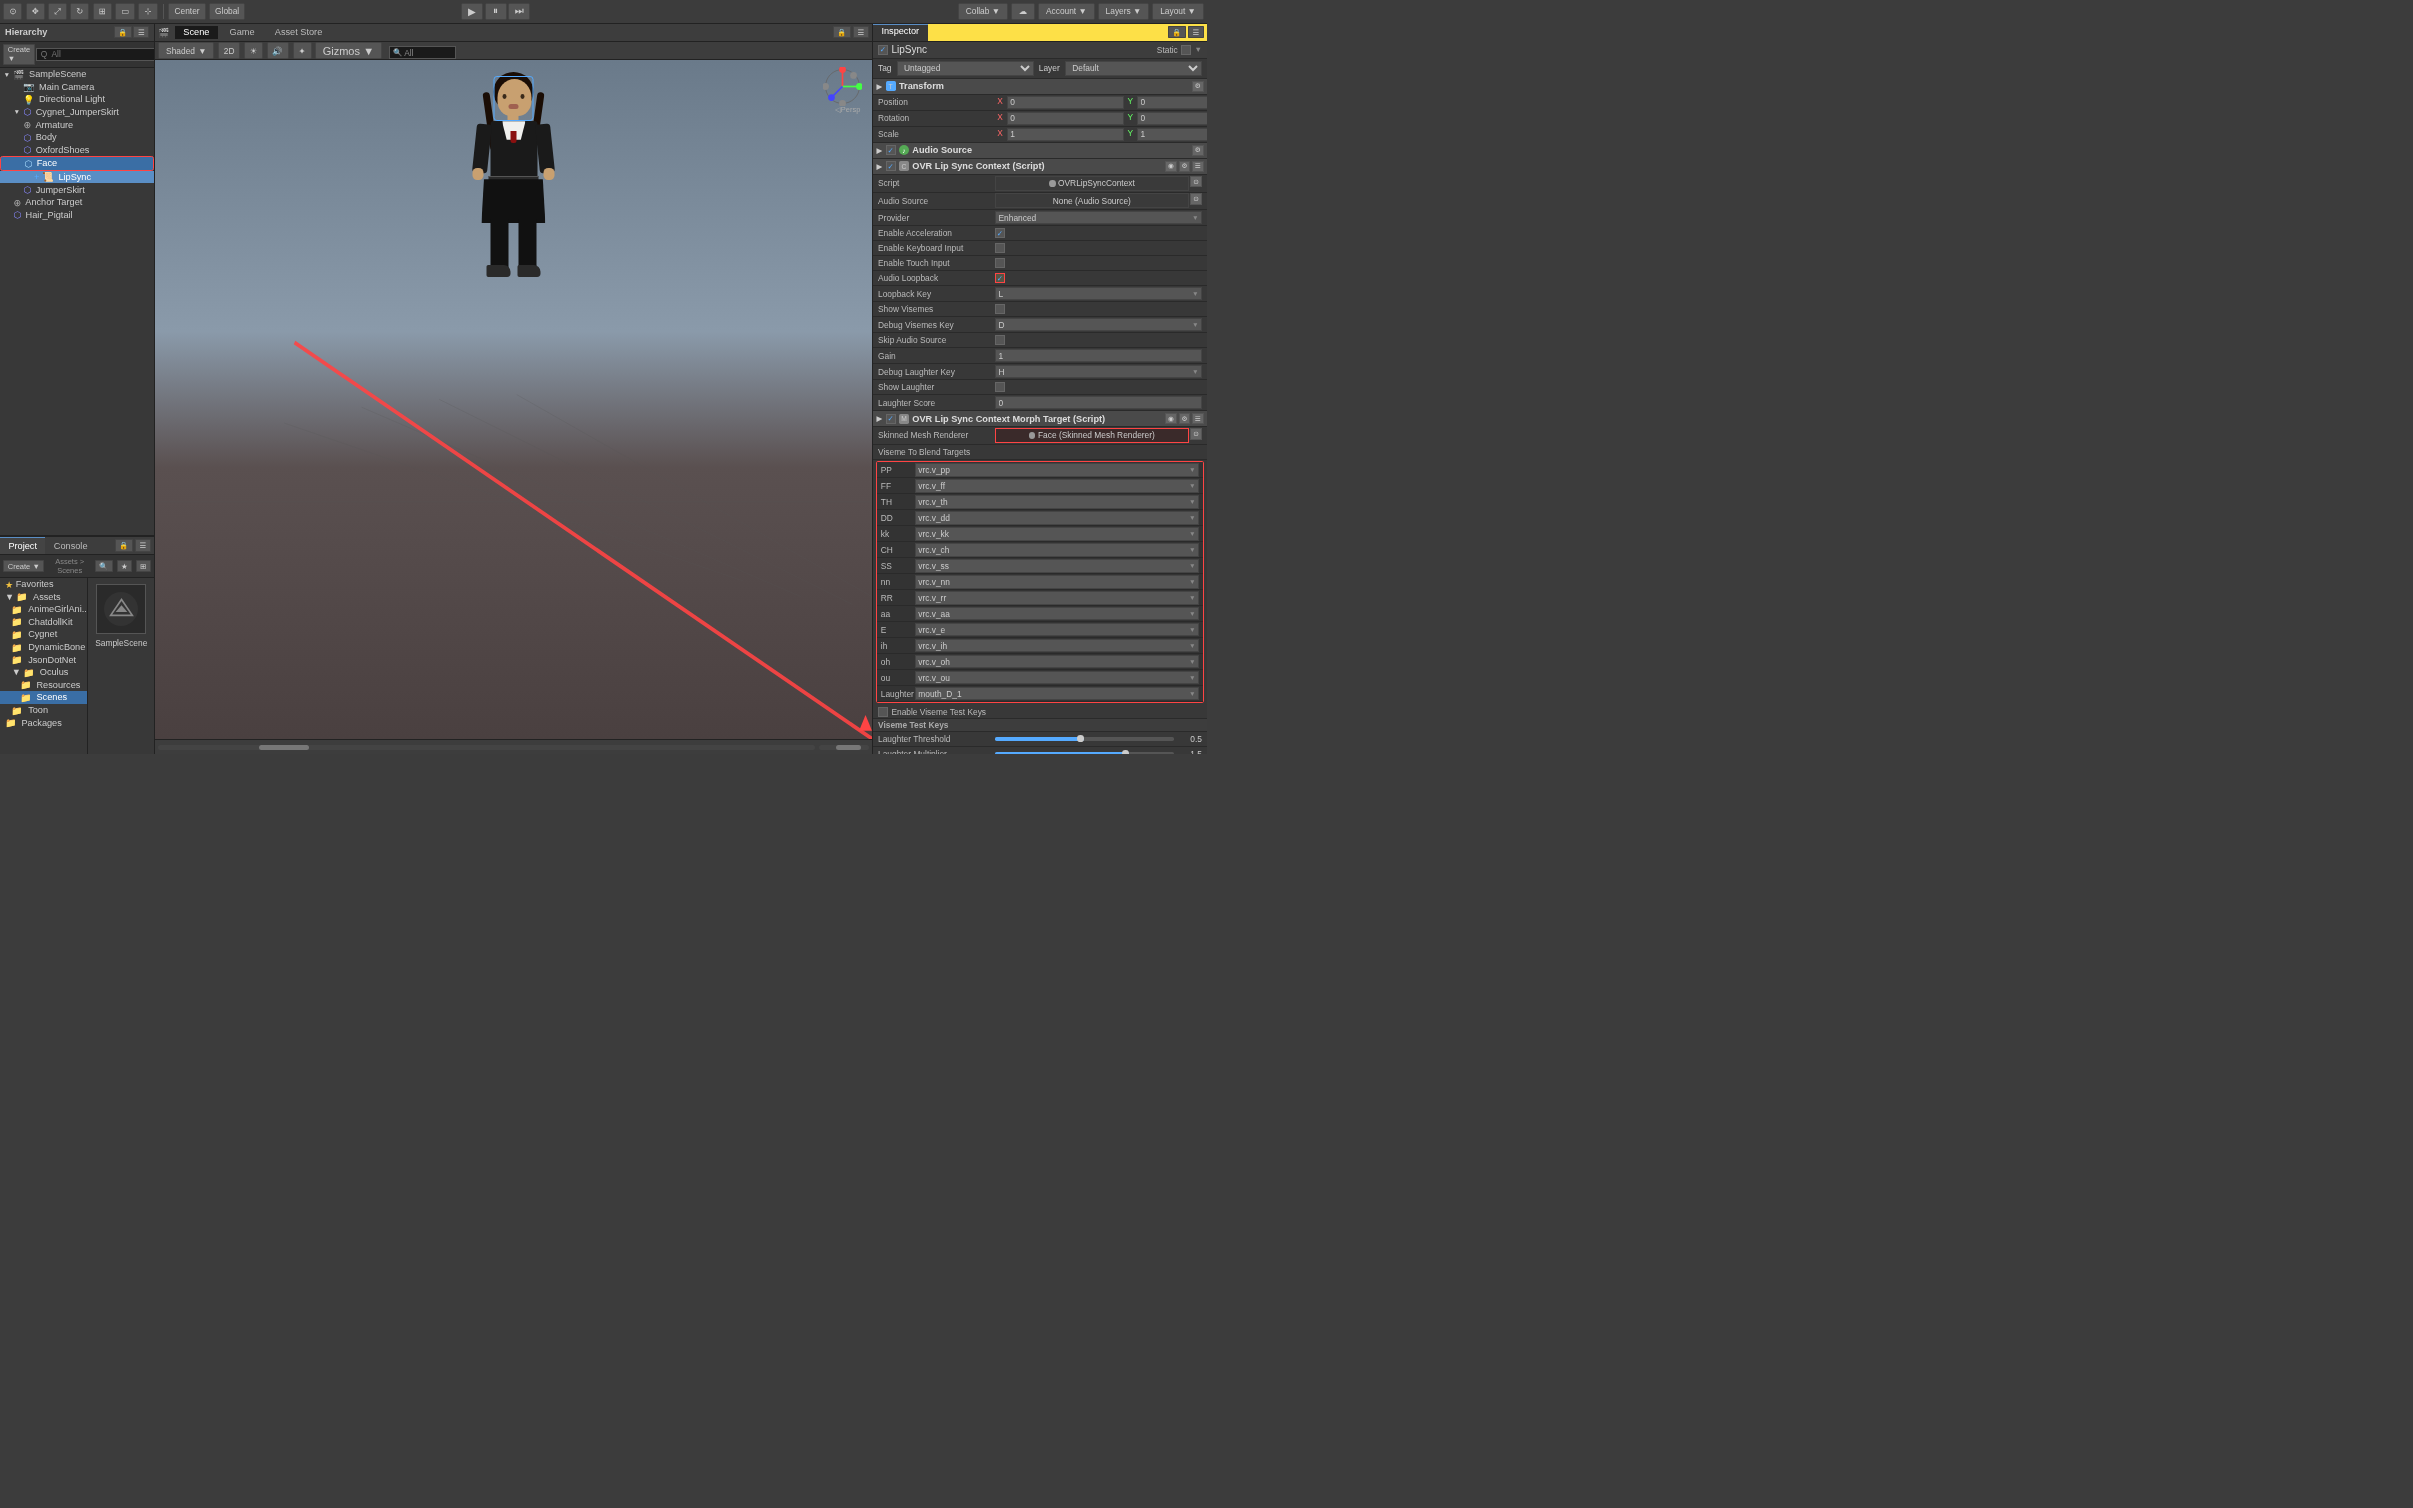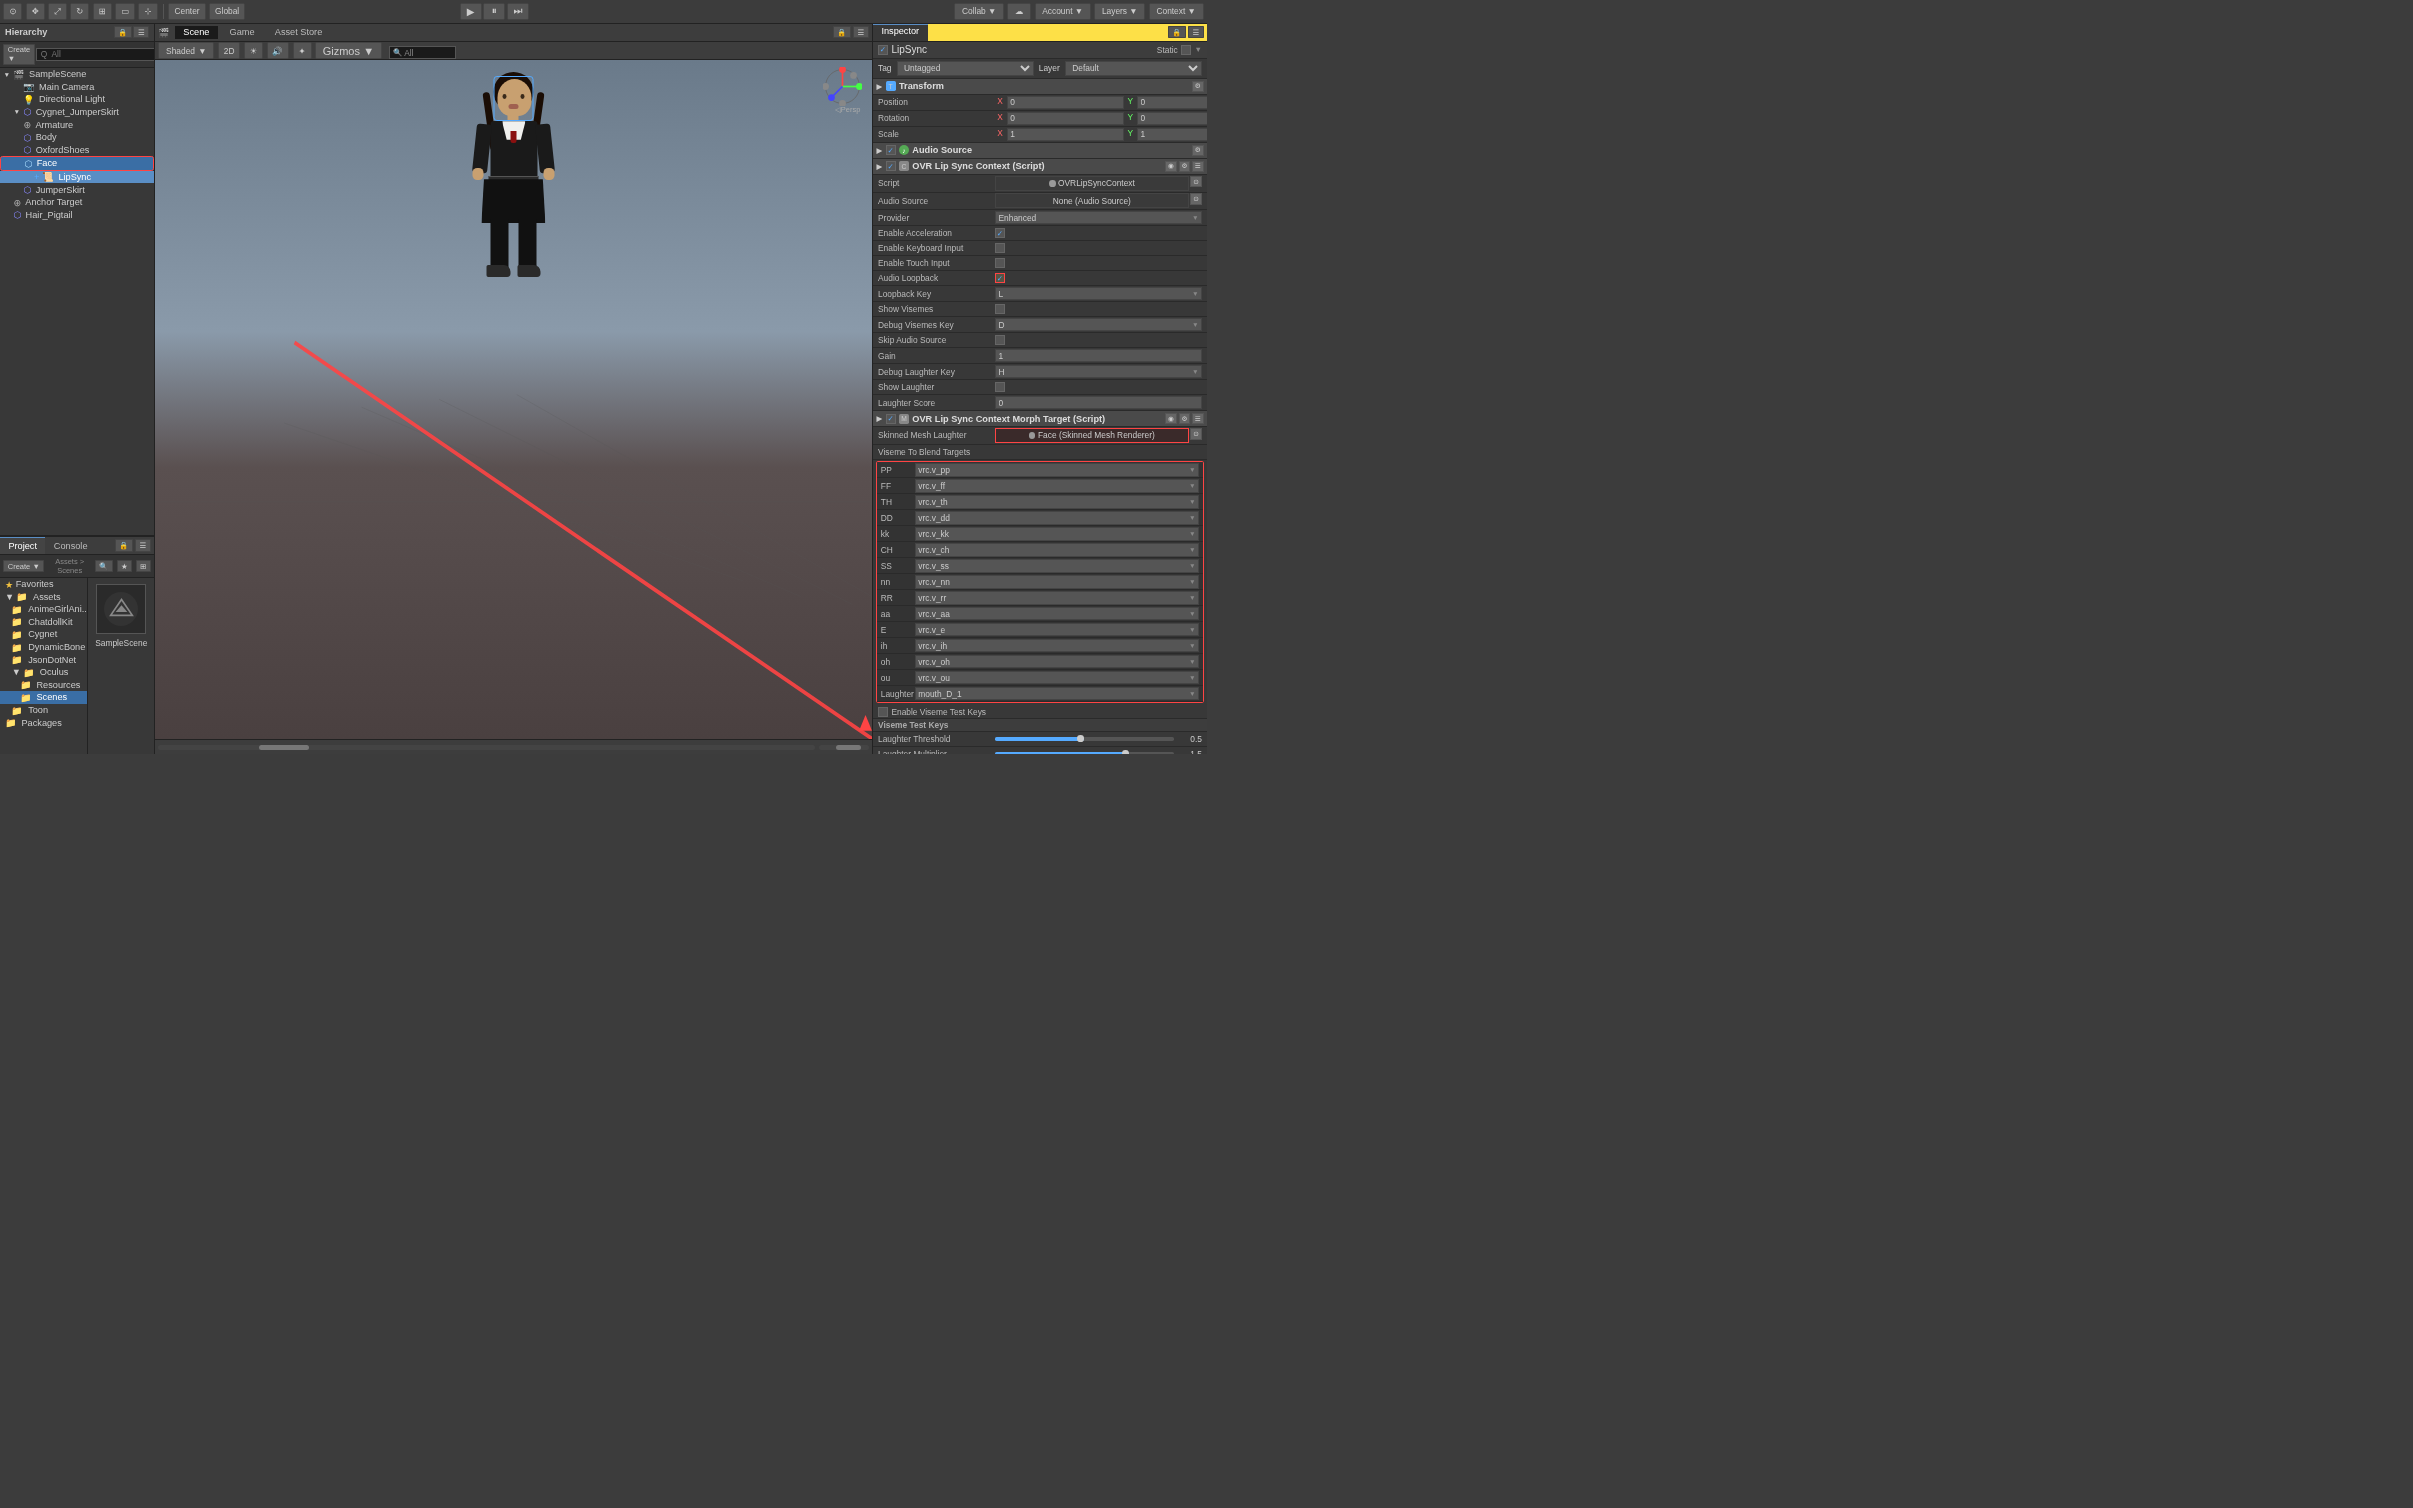--- a/index.html
+++ b/index.html
@@ -145,21 +145,21 @@
       <span>Collab ▼</span>
     </div>
     <div class="dropdown-btn">☁</div>
     <div class="dropdown-btn">
       <span>Account ▼</span>
     </div>
     <div class="dropdown-btn">
       <span>Layers ▼</span>
     </div>
     <div class="dropdown-btn">
-      <span>Context ▼</span>
+      <span>Layout ▼</span>
     </div>
   </div>
 </div>
 
 <div id="main">
 
   <div id="left-panel">
 
     <div id="hierarchy">
       <div class="panel-header">
@@ -690,21 +690,21 @@
         <div style="width:10px;height:10px;background:#888;border-radius:1.7px;display:flex;align-items:center;justify-content:center;font-size:6.7px;">M</div>
         <span class="comp-title">OVR Lip Sync Context Morph Target (Script)</span>
         <div class="comp-icons">
           <div class="comp-icon-btn">◉</div>
           <div class="comp-icon-btn">⚙</div>
           <div class="comp-icon-btn">☰</div>
         </div>
       </div>
 
       <div class="prop-row">
-        <span class="prop-label">Skinned Mesh Laughter</span>
+        <span class="prop-label">Skinned Mesh Renderer</span>
         <div class="prop-value">
           <div class="obj-ref highlighted" style="border:1.7px solid #f44;">
             <div class="obj-dot"></div>
             <span>Face (Skinned Mesh Renderer)</span>
           </div>
           <div class="comp-icon-btn">⊙</div>
         </div>
       </div>
 
       <div class="prop-row">

